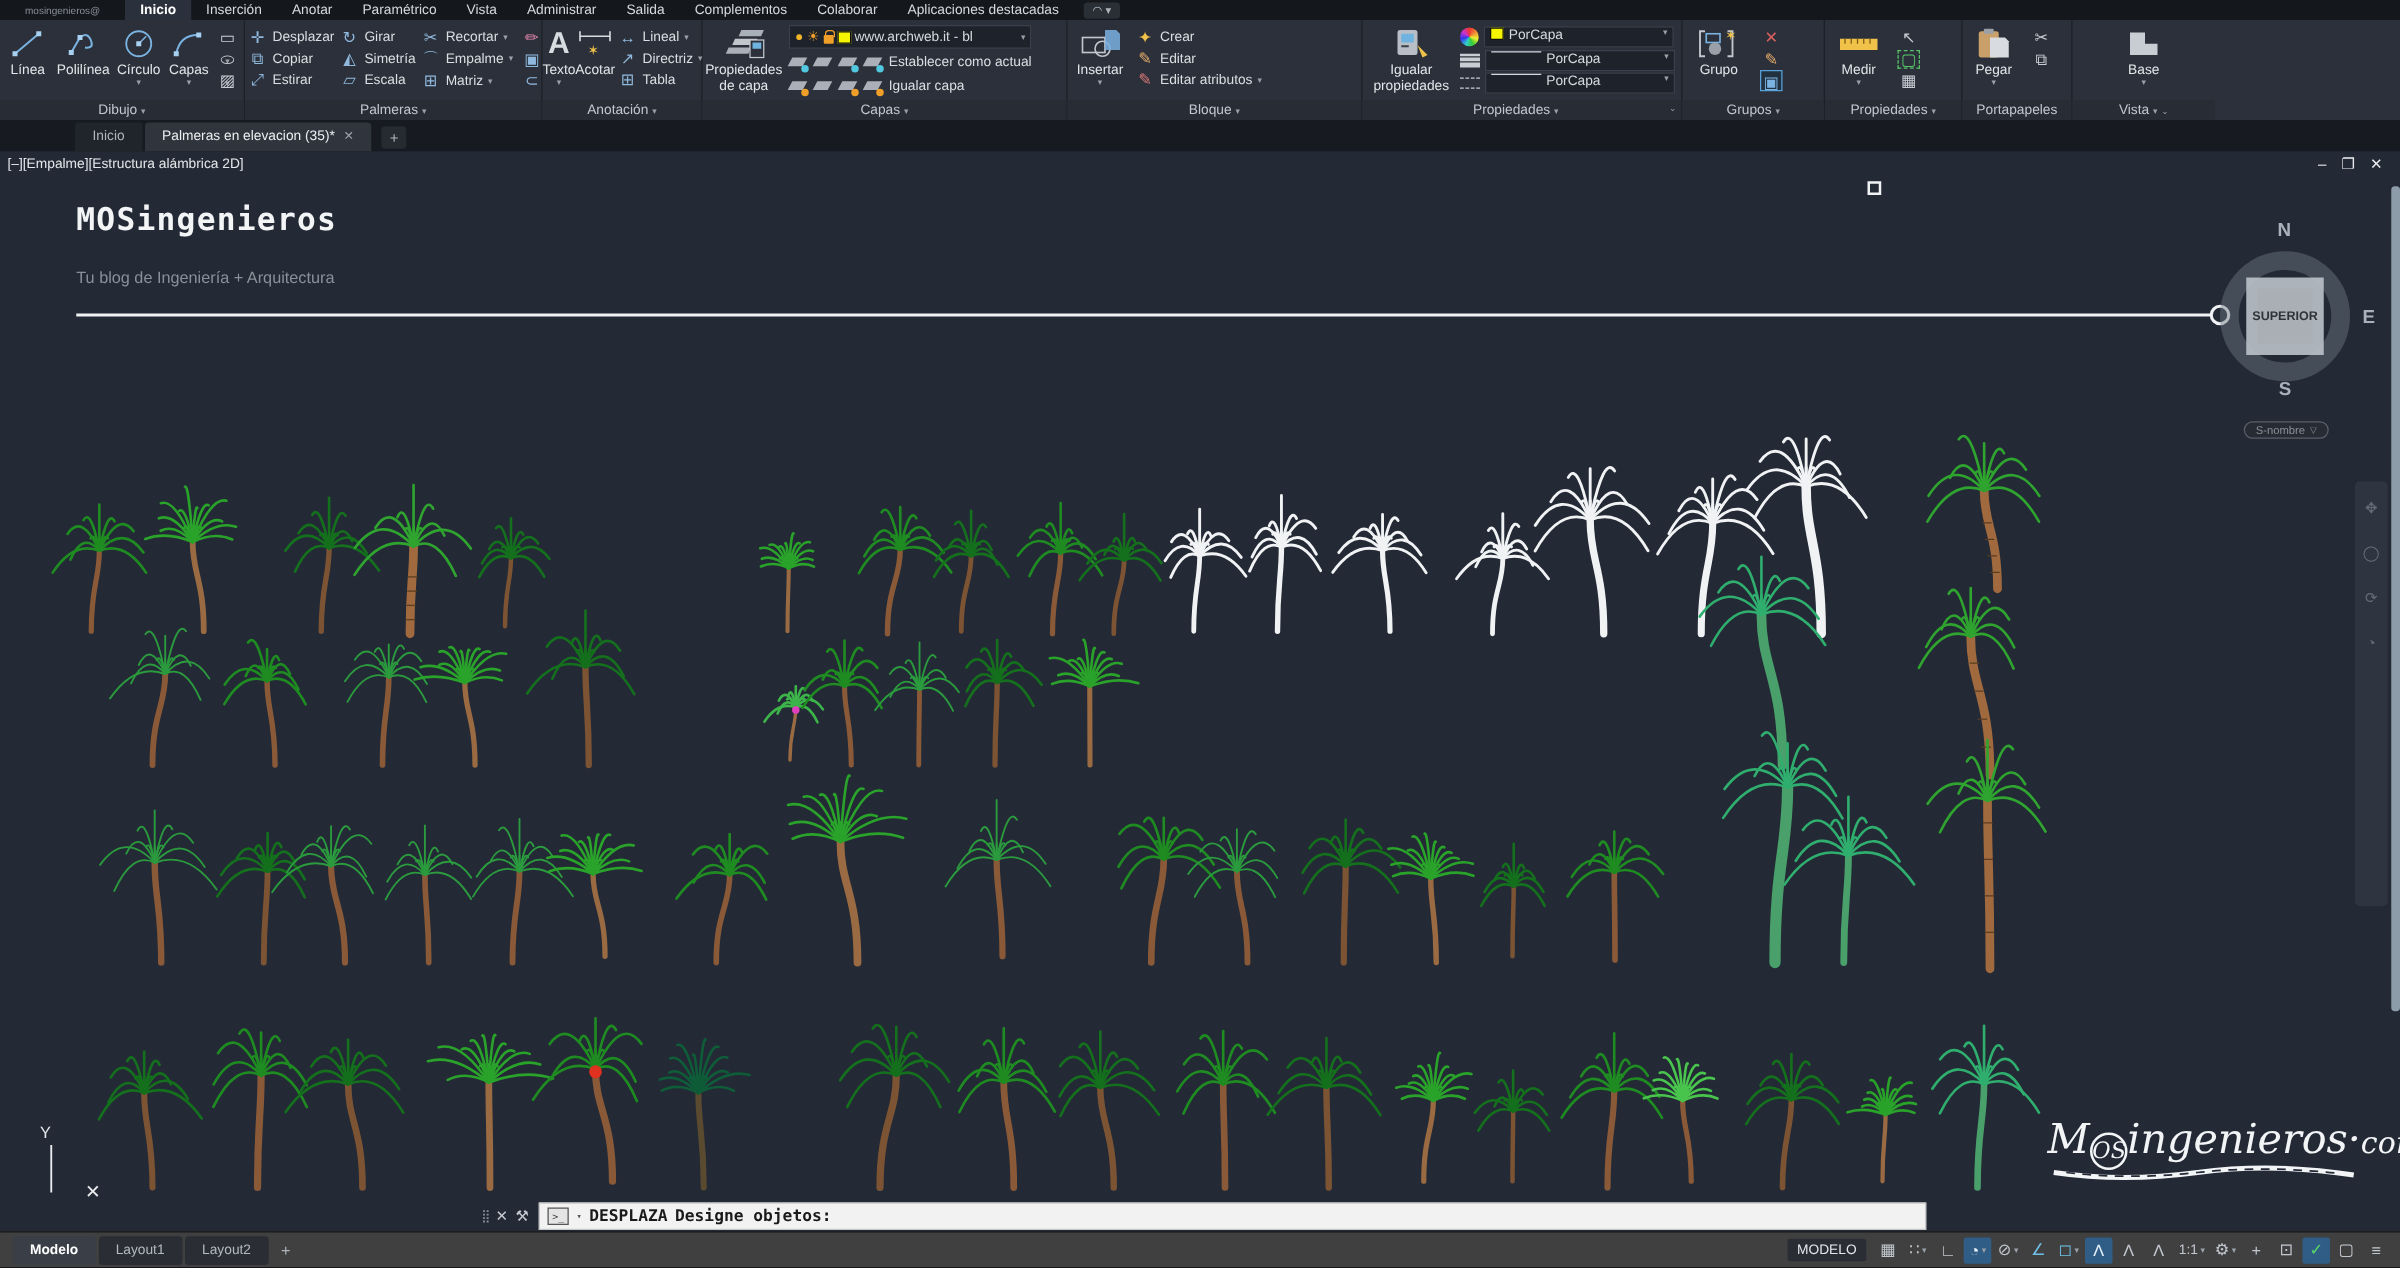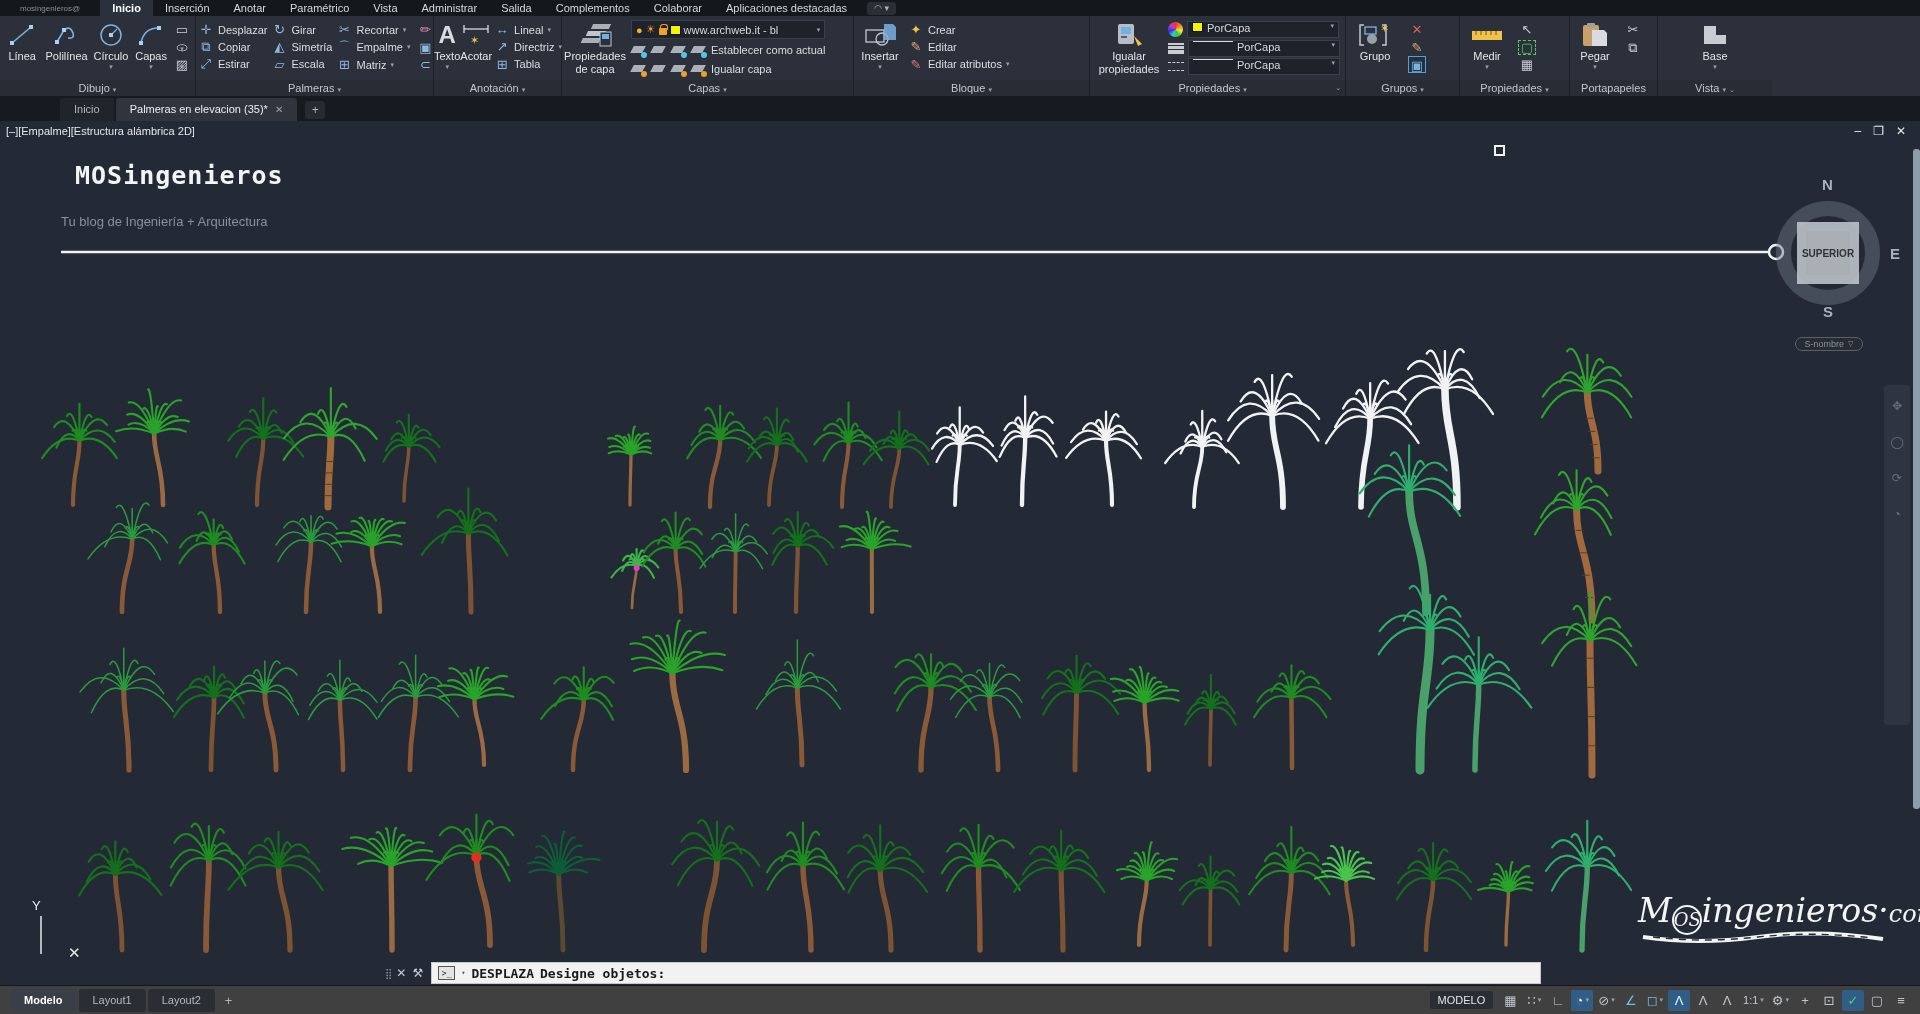--- a/index.html
+++ b/index.html
@@ -52,21 +52,21 @@
   
   .doctabs{position:absolute;top:96px;left:0;right:0;height:25px;background:#171a20;display:flex;align-items:flex-end;z-index:28;}
   .dtab{height:23px;line-height:23px;padding:0 14px;font-size:11px;color:#b0b5bc;background:#20242b;margin-right:2px;border-radius:3px 3px 0 0;display:flex;align-items:center;gap:7px;}
   .dtab.active{background:#2f343d;color:#eceef1;}
   .dtab .x{color:#9aa0a8;font-size:10px;}
   .dadd{width:20px;height:18px;margin:0 0 2px 6px;background:#262a31;color:#aeb4bb;text-align:center;line-height:18px;border-radius:3px;font-size:12px;}
   
   .canvas{position:absolute;top:121px;left:0;right:0;height:864px;background:#232a36;overflow:hidden;}
   .vpctl{position:absolute;left:6px;top:4px;font-size:11px;color:#e4e7ea;}
   .winctl{position:absolute;right:14px;top:3px;display:flex;gap:12px;color:#e8eaec;font-size:12px;}
-  .cv-title{position:absolute;left:61px;top:40px;font-size:25px;font-weight:bold;color:#f2f4f6;letter-spacing:1px;font-family:"DejaVu Sans Mono","Liberation Mono",monospace;margin-left:14px;}
+  .cv-title{position:absolute;left:61px;top:40px;font-size:25px;font-weight:bold;color:#f2f4f6;letter-spacing:1px;font-family:"DejaVu Sans Mono","Liberation Mono",monospace;}
   .cv-sub{position:absolute;left:61px;top:93px;font-size:13px;color:#8a9099;}
   .gripsq{position:absolute;left:1494px;top:24px;width:11px;height:11px;border:2px solid #f0f2f4;}
   .compass-ring{position:absolute;left:1776px;top:80px;width:104px;height:104px;border-radius:50%;border:15px solid rgba(110,120,130,0.45);}
   .cdir{position:absolute;color:#aab1ba;font-weight:bold;font-size:15px;}
   .csup{position:absolute;left:1797px;top:101px;width:62px;height:62px;background:rgba(185,191,197,0.92);display:flex;align-items:center;justify-content:center;}
   .csup .inner{width:44px;height:44px;background:rgba(168,174,181,0.9);display:flex;align-items:center;justify-content:center;font-size:10px;font-weight:bold;color:#2e3338;}
   .ucs-pill{position:absolute;left:1795px;top:216px;width:68px;height:14px;border:1px solid #5a6068;border-radius:7px;background:#272c34;color:#8a9099;font-size:9px;display:flex;align-items:center;justify-content:center;gap:4px;}
   .navbarR{position:absolute;left:1884px;top:264px;width:26px;height:340px;background:rgba(150,160,170,0.10);border-radius:4px;display:flex;flex-direction:column;align-items:center;gap:22px;padding-top:14px;color:rgba(200,210,220,0.35);font-size:12px;}
   .scrollR{position:absolute;right:0;top:28px;width:7px;height:660px;background:#9fb0bd;opacity:.85;border-radius:3px;}
   .ucsicon{position:absolute;left:28px;top:775px;width:70px;height:70px;color:#e8eaec;}

